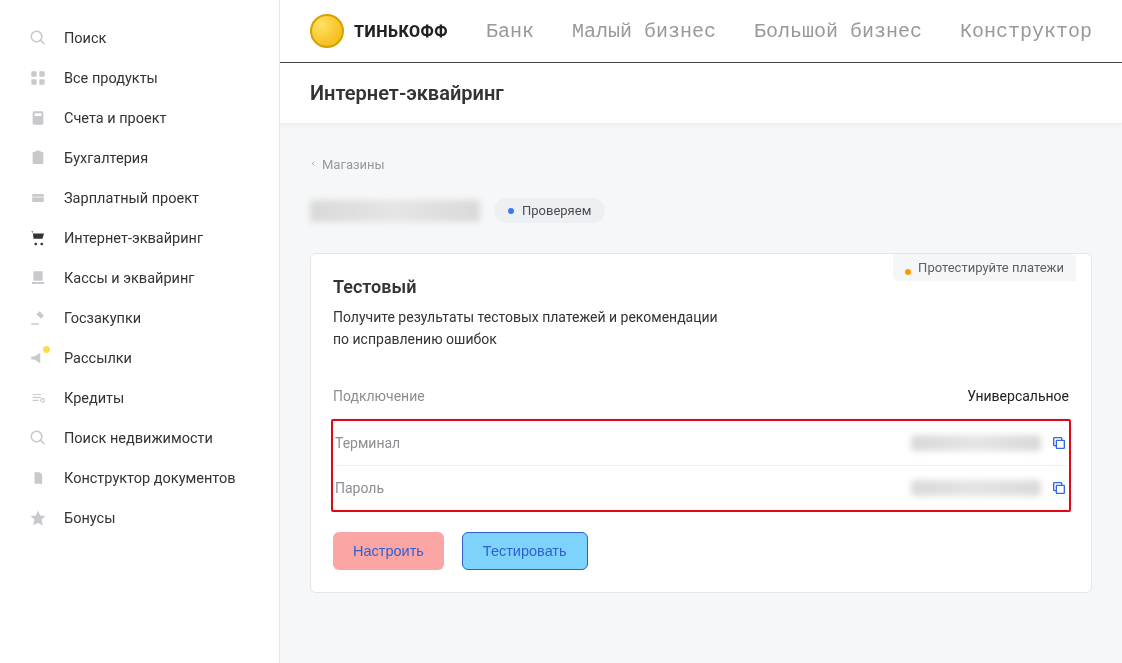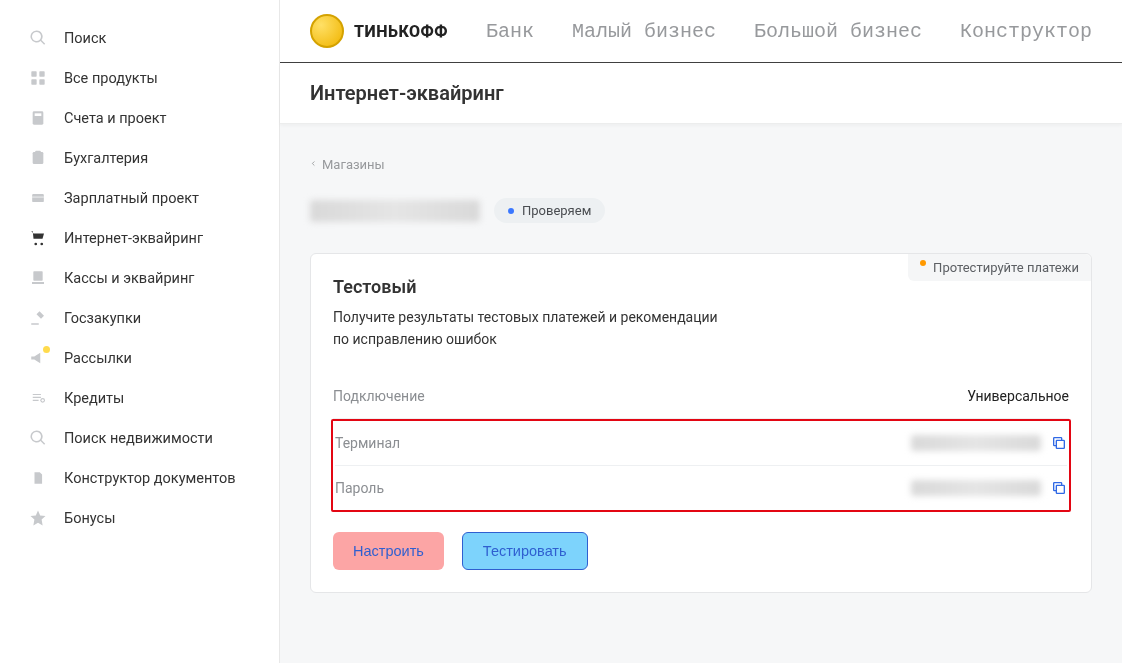--- a/index.html
+++ b/index.html
@@ -149,24 +149,24 @@
     
     .card {
       background: #fff;
       border: 1px solid #e5e6e8;
       border-radius: 6px;
       position: relative;
       padding: 0;
     }
     .card-badge {
       position: absolute;
-      right: 0;
+      right: 15px;
       top: 0px;
       display: inline-flex;
-      align-items: flex-start;
+      align-items: flex-end;
       gap: 7px;
       padding: 6px 12px;
       background: #f5f6f7;
       font-size: 13px;
       color: #5d6064;
       border-top-right-radius: 6px;
       border-bottom-left-radius: 6px;
     }
     .card-badge .dot {
       width: 6px; height: 6px; border-radius: 50%; background: #ff9900;

